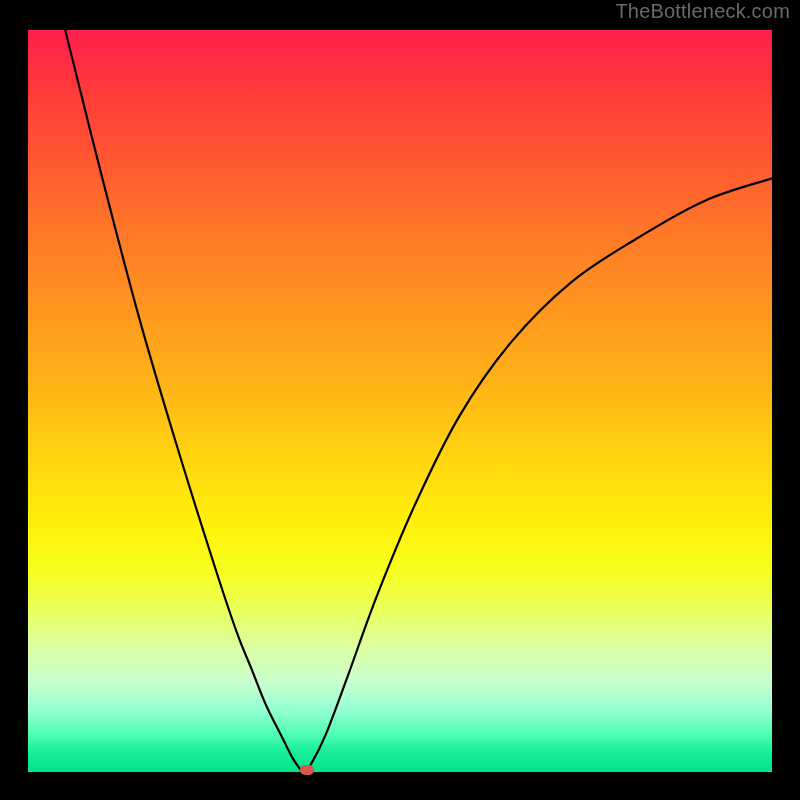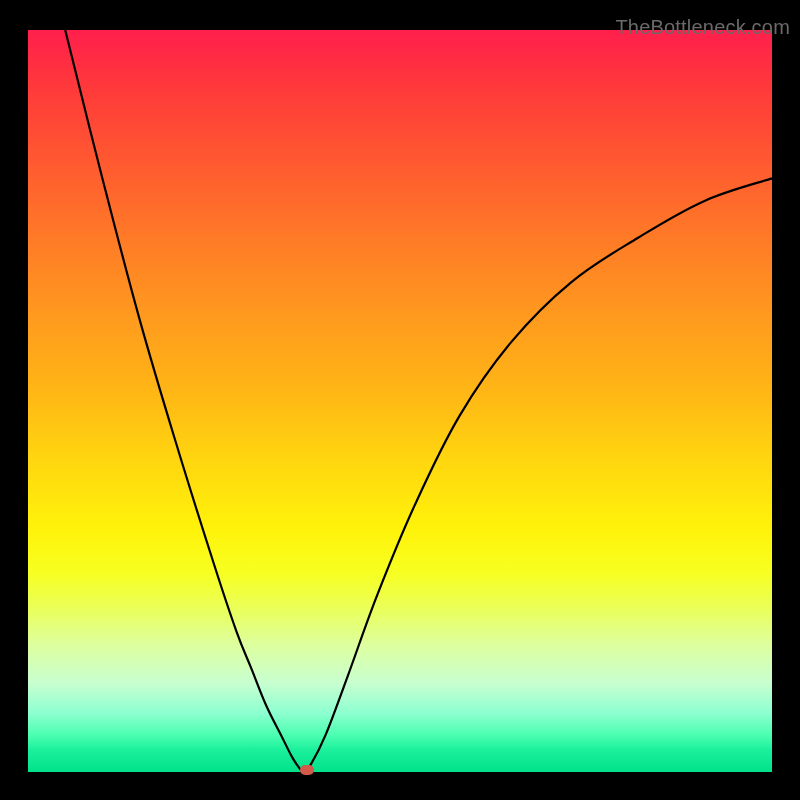--- a/index.html
+++ b/index.html
@@ -44,21 +44,21 @@
   svg.curve {
     position: absolute;
     left: 0;
     top: 0;
     width: 744px;
     height: 742px;
     overflow: visible;
   }
   .watermark {
     position: absolute;
-    top: 16px;
+    top: 0;
     right: 10px;
     color: #6a6a6a;
     font-size: 20px;
     letter-spacing: 0.2px;
     font-weight: 400;
   }
   .marker {
     position: absolute;
     width: 14px;
     height: 10px;

